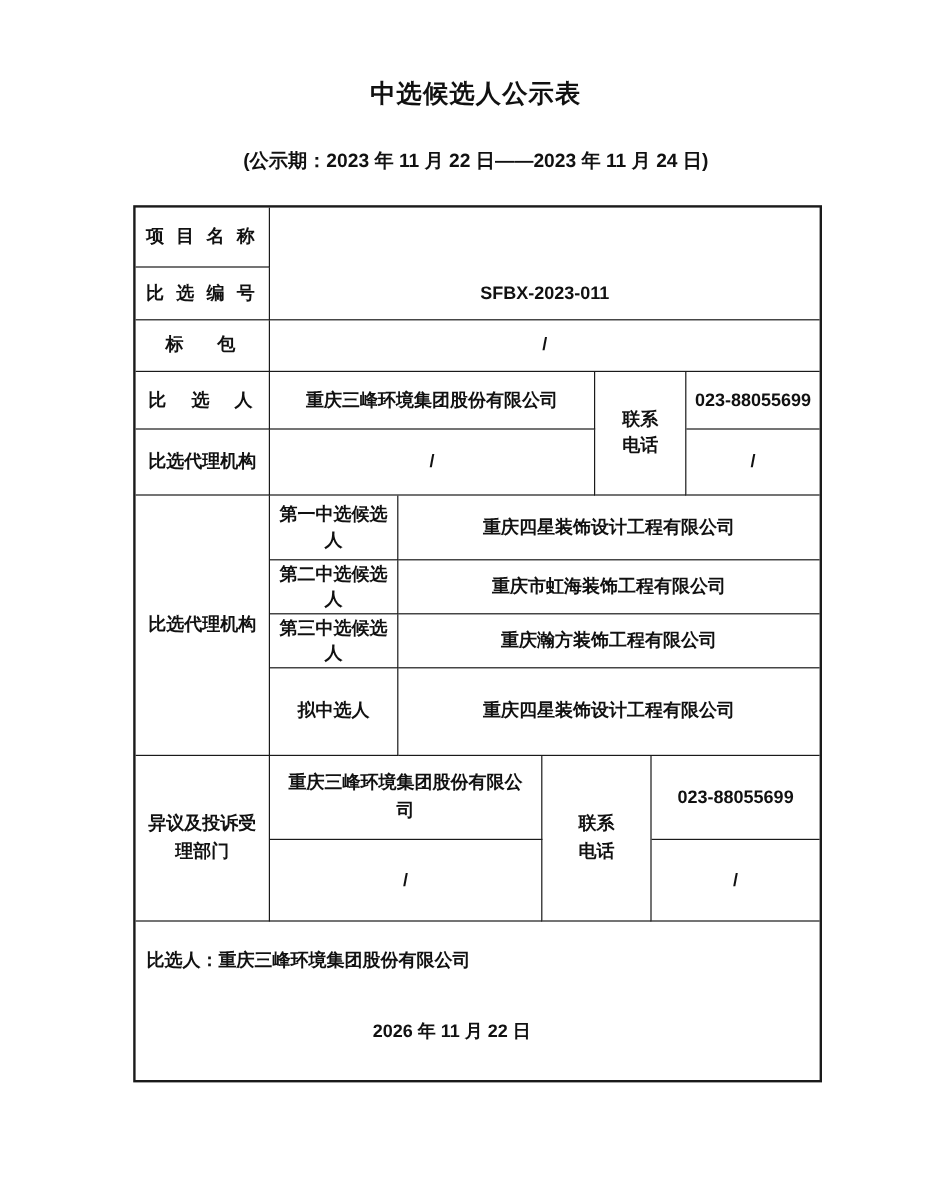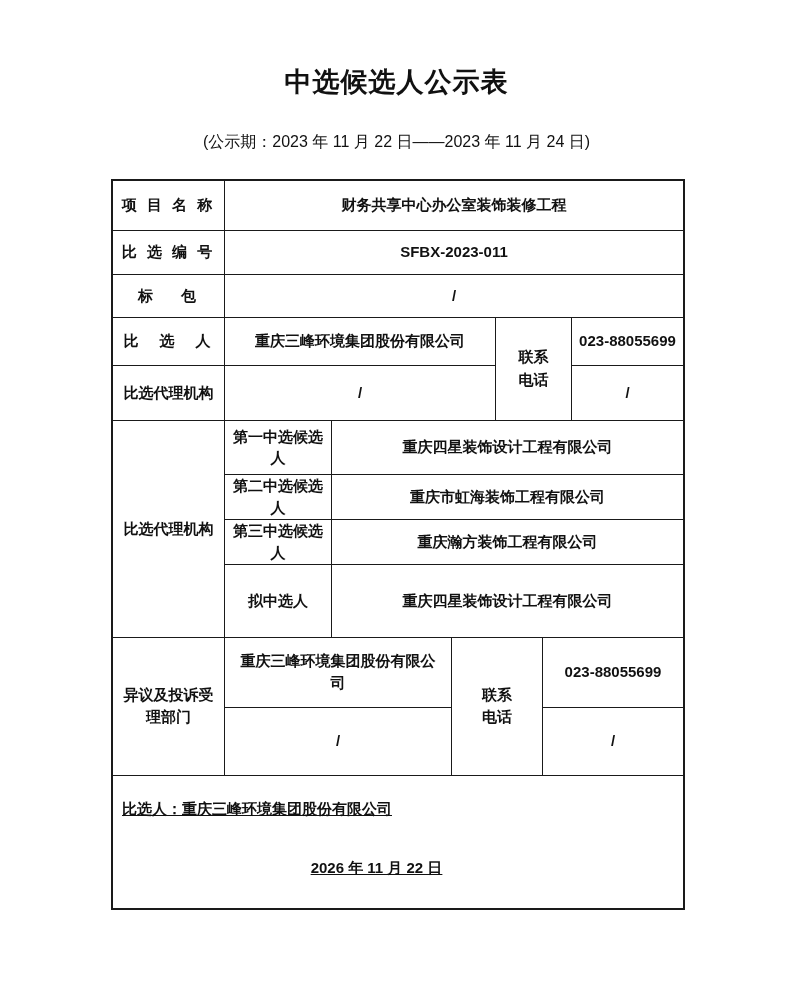--- a/index.html
+++ b/index.html
@@ -2,25 +2,25 @@
 <html><head>
 <meta charset="utf-8">
 <style>
   html,body{margin:0;padding:0;background:#fff;}
   .doc{
     width:793px;height:986px;background:#ffffff;position:relative;
     font-family:"Liberation Sans",sans-serif;color:#111;overflow:hidden;
   }
   .title{
     margin:0;padding-top:66px;text-align:center;
-    font-size:27px;font-weight:bold;letter-spacing:1px;line-height:1.25;
+    font-size:21px;font-weight:bold;letter-spacing:1px;line-height:1.25;
   }
   .subtitle{
     margin-top:32px;text-align:center;
-    font-size:16px;font-weight:normal;
+    font-size:16px;font-weight:bold;
   }
   .grid{
     box-sizing:border-box;
     width:574px;margin:26px 0 0 111px;
     display:grid;
     grid-template-columns:112px 107px 120px 44px 47px 29px 111px;
     grid-template-rows:50px 44px 43px 48px 55px 54px 45px 45px 73px 70px 68px 132px;
     border:2px solid #1a1a1a;
     font-size:15px;font-weight:bold;
   }
@@ -45,36 +45,34 @@
   .k1{grid-area:6/2/7/3;} .v1{grid-area:6/3/7/8;}
   .k2{grid-area:7/2/8/3;} .v2{grid-area:7/3/8/8;}
   .k3{grid-area:8/2/9/3;} .v3{grid-area:8/3/9/8;}
   .k4{grid-area:9/2/10/3;} .v4{grid-area:9/3/10/8;}
   .obj{grid-area:10/1/12/2;}
   .o1v{grid-area:10/2/11/4;} .ct2{grid-area:10/4/12/6;} .o1p{grid-area:10/6/11/8;}
   .o2v{grid-area:11/2/12/4;} .o2p{grid-area:11/6/12/8;}
   .ftr{
     grid-area:12/1/13/8;display:block;text-align:left;
     padding:22px 8px 0 9px;
-    text-decoration:underline;
   }
   .ftr-date{text-align:center;margin-top:37px;padding-right:44px;}
 </style>
 </head>
 <body>
 
 <div class="doc">
 
   <h1 class="title">中选候选人公示表</h1>
   <div class="subtitle">(公示期：2023 年 11 月 22 日——2023 年 11 月 24 日)</div>
 
   <div class="grid">
 
     <div class="c sp r1l">项 目 名 称</div>
-    <div class="c nr r1v">财务共享中心办公室装饰装修工程</div>
 
     <div class="c sp r2l">比 选 编 号</div>
     <div class="c nr r2v">SFBX-2023-011</div>
 
     <div class="c sp r3l">标　 包</div>
     <div class="c nr r3v">/</div>
 
     <div class="c sp r4l">比　选　人</div>
     <div class="c r4v">重庆三峰环境集团股份有限公司</div>
     <div class="c ct1">

